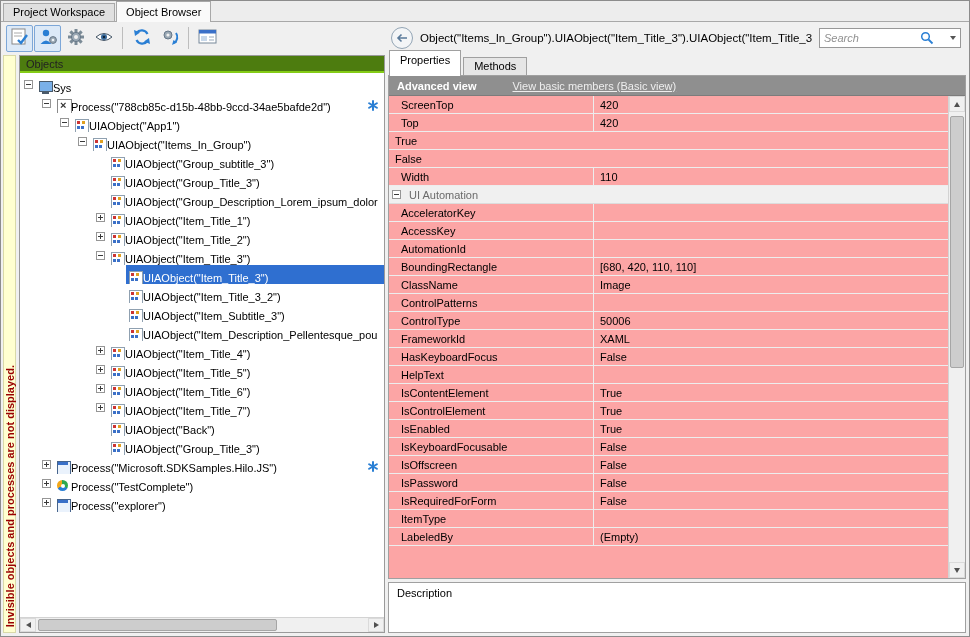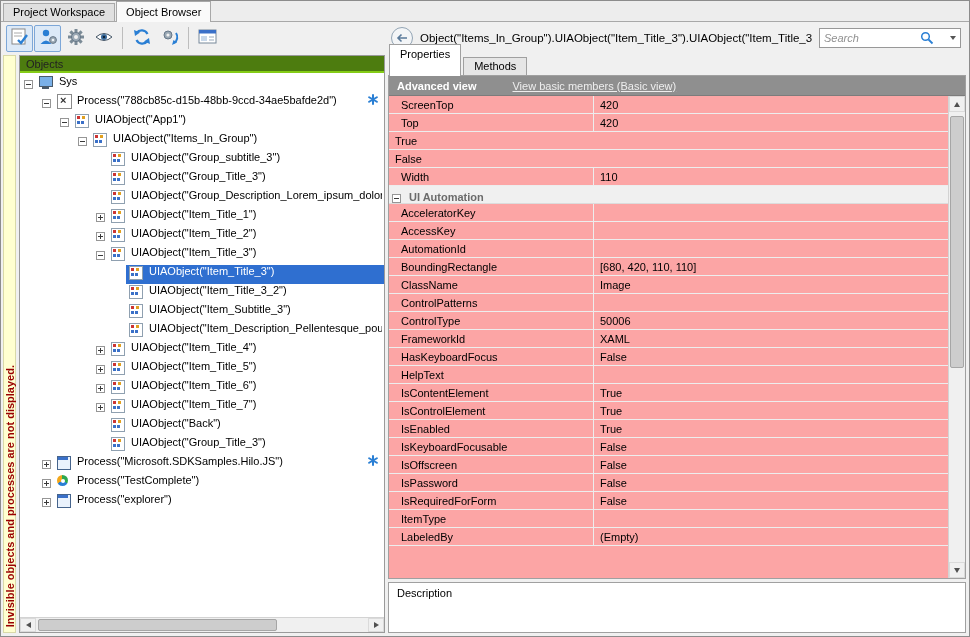--- a/index.html
+++ b/index.html
@@ -36,21 +36,21 @@
   .note-text{position:absolute;bottom:5px;left:0;writing-mode:vertical-rl;transform:rotate(180deg);color:var(--note-text);font-weight:bold;font-size:11px;white-space:nowrap}
 
   .left-panel{width:366px;min-width:366px;display:flex;flex-direction:column;border:1px solid #9a9a9a;background:#fff}
   .objects-header{height:17px;line-height:16px;padding-left:6px;background:#4d7c0f;border-bottom:2px solid #84cc16;color:#222}
   .tree{flex:1;overflow:hidden;padding-top:2px}
   .tree-row{display:flex;align-items:center;height:19px;white-space:nowrap}
   .expander{width:9px;height:9px;min-width:9px;border:1px solid #969696;background:#fff;position:relative;margin-right:3px}
   .expander::before{content:"";position:absolute;left:1px;right:1px;top:3px;height:1px;background:#3a3a3a}
   .expander.plus::after{content:"";position:absolute;top:1px;bottom:1px;left:3px;width:1px;background:#3a3a3a}
   .expander.none{visibility:hidden}
-  .row-body{flex:1;display:flex;align-items:flex-start;gap:6px;overflow:hidden;height:100%;padding:0 2px;min-width:0}
+  .row-body{flex:1;display:flex;align-items:flex-end;gap:0;overflow:hidden;height:100%;padding:0 2px;min-width:0}
   .tree-row.selected .row-body{background:var(--selection);color:#fff}
   .tree-icon{width:15px;height:14px;min-width:15px;position:relative;display:inline-block}
   .tree-label{overflow:hidden;white-space:nowrap}
   .tree-marker{margin-left:auto;margin-right:4px}
 
   .icon-computer::before{content:"";position:absolute;left:1px;top:1px;width:12px;height:9px;border:1px solid #4a5a6a;background:#7ab0e8}
   .icon-computer::after{content:"";position:absolute;left:4px;bottom:0;width:7px;height:2px;background:#4a5a6a}
   .icon-process-x::before{content:"";position:absolute;left:1px;top:0;width:13px;height:13px;border:1px solid #8a8a8a;background:#fff}
   .icon-process-x::after{content:"\00d7";position:absolute;left:4px;top:0;color:#333;font:bold 11px/13px "Liberation Sans",sans-serif}
   .icon-object::before{content:"";position:absolute;left:1px;top:1px;width:12px;height:12px;border:1px solid #8fa0b0;background:#fff}
@@ -68,31 +68,31 @@
   
   .hscroll{height:15px;min-height:15px;background:#f0f0f0;border-top:1px solid #d3d3d3;display:flex}
   .hscroll .scroll-btn{width:16px;height:100%}
   .htrack{flex:1;position:relative}
   .hthumb{position:absolute;top:1px;bottom:1px;left:2px;width:72%;background:#cdcdcd;border:1px solid #a6a6a6;border-radius:2px}
 
   
   .right-panel{flex:1;display:flex;flex-direction:column;min-width:0}
   .insp-tabs{display:flex;align-items:flex-end;height:20px;padding-left:1px}
   .insp-tab{height:18px;line-height:17px;padding:0 10px;border:1px solid #a0a0a0;border-bottom:none;background:#e6e6e6;margin-right:2px;position:relative}
-  .insp-tab.active{background:#fff;height:32px;line-height:19px;margin-bottom:-1px;z-index:2}
+  .insp-tab.active{background:#fff;height:26px;line-height:19px;margin-bottom:-1px;z-index:2}
   .props-area{flex:1;display:flex;flex-direction:column;border:1px solid #a0a0a0;background:#fff;min-height:0;position:relative;z-index:1}
   .adv-bar{height:20px;min-height:20px;background:var(--advanced-bar);display:flex;align-items:center;padding-left:8px;gap:36px;border-bottom:1px solid #7c7c7c}
   .adv-title{color:#fff;font-weight:bold}
   .adv-link{color:#eeeeee;text-decoration:underline;cursor:pointer}
   .grid-wrap{flex:1;display:flex;min-height:0}
   .grid{flex:1;overflow:hidden;background:#fca5a5}
   .grid-row{display:flex;height:18px;border-bottom:1px solid #ededed;align-items:stretch}
   .grid-name{width:205px;min-width:205px;padding-left:12px;border-right:1px solid #ededed;display:flex;align-items:center;overflow:hidden;white-space:nowrap}
   .grid-value{flex:1;padding-left:6px;display:flex;align-items:center;overflow:hidden;white-space:nowrap}
-  .grid-group{display:flex;height:18px;background:#f0f0f0;border-bottom:1px solid #dcdcdc;align-items:flex-end;gap:5px;padding-left:3px;color:#6b6b6b;font-weight:bold}
+  .grid-group{display:flex;height:18px;background:#f0f0f0;border-bottom:1px solid #dcdcdc;align-items:center;gap:5px;padding-left:3px;color:#6b6b6b;font-weight:normal}
 
   
   .vscroll{width:17px;min-width:17px;background:#f0f0f0;border-left:1px solid #d3d3d3;display:flex;flex-direction:column}
   .scroll-btn{height:16px;display:flex;align-items:center;justify-content:center;background:#f0f0f0;border:1px solid #dadada}
   .vtrack{flex:1;position:relative}
   .vthumb{position:absolute;left:1px;right:1px;top:4px;height:56%;background:#cdcdcd;border:1px solid #a6a6a6;border-radius:2px}
   .tri{width:0;height:0;display:block}
   .tri-up{border-left:3.5px solid transparent;border-right:3.5px solid transparent;border-bottom:5px solid #505050}
   .tri-down{border-left:3.5px solid transparent;border-right:3.5px solid transparent;border-top:5px solid #505050}
   .tri-left{border-top:3.5px solid transparent;border-bottom:3.5px solid transparent;border-right:5px solid #505050}

